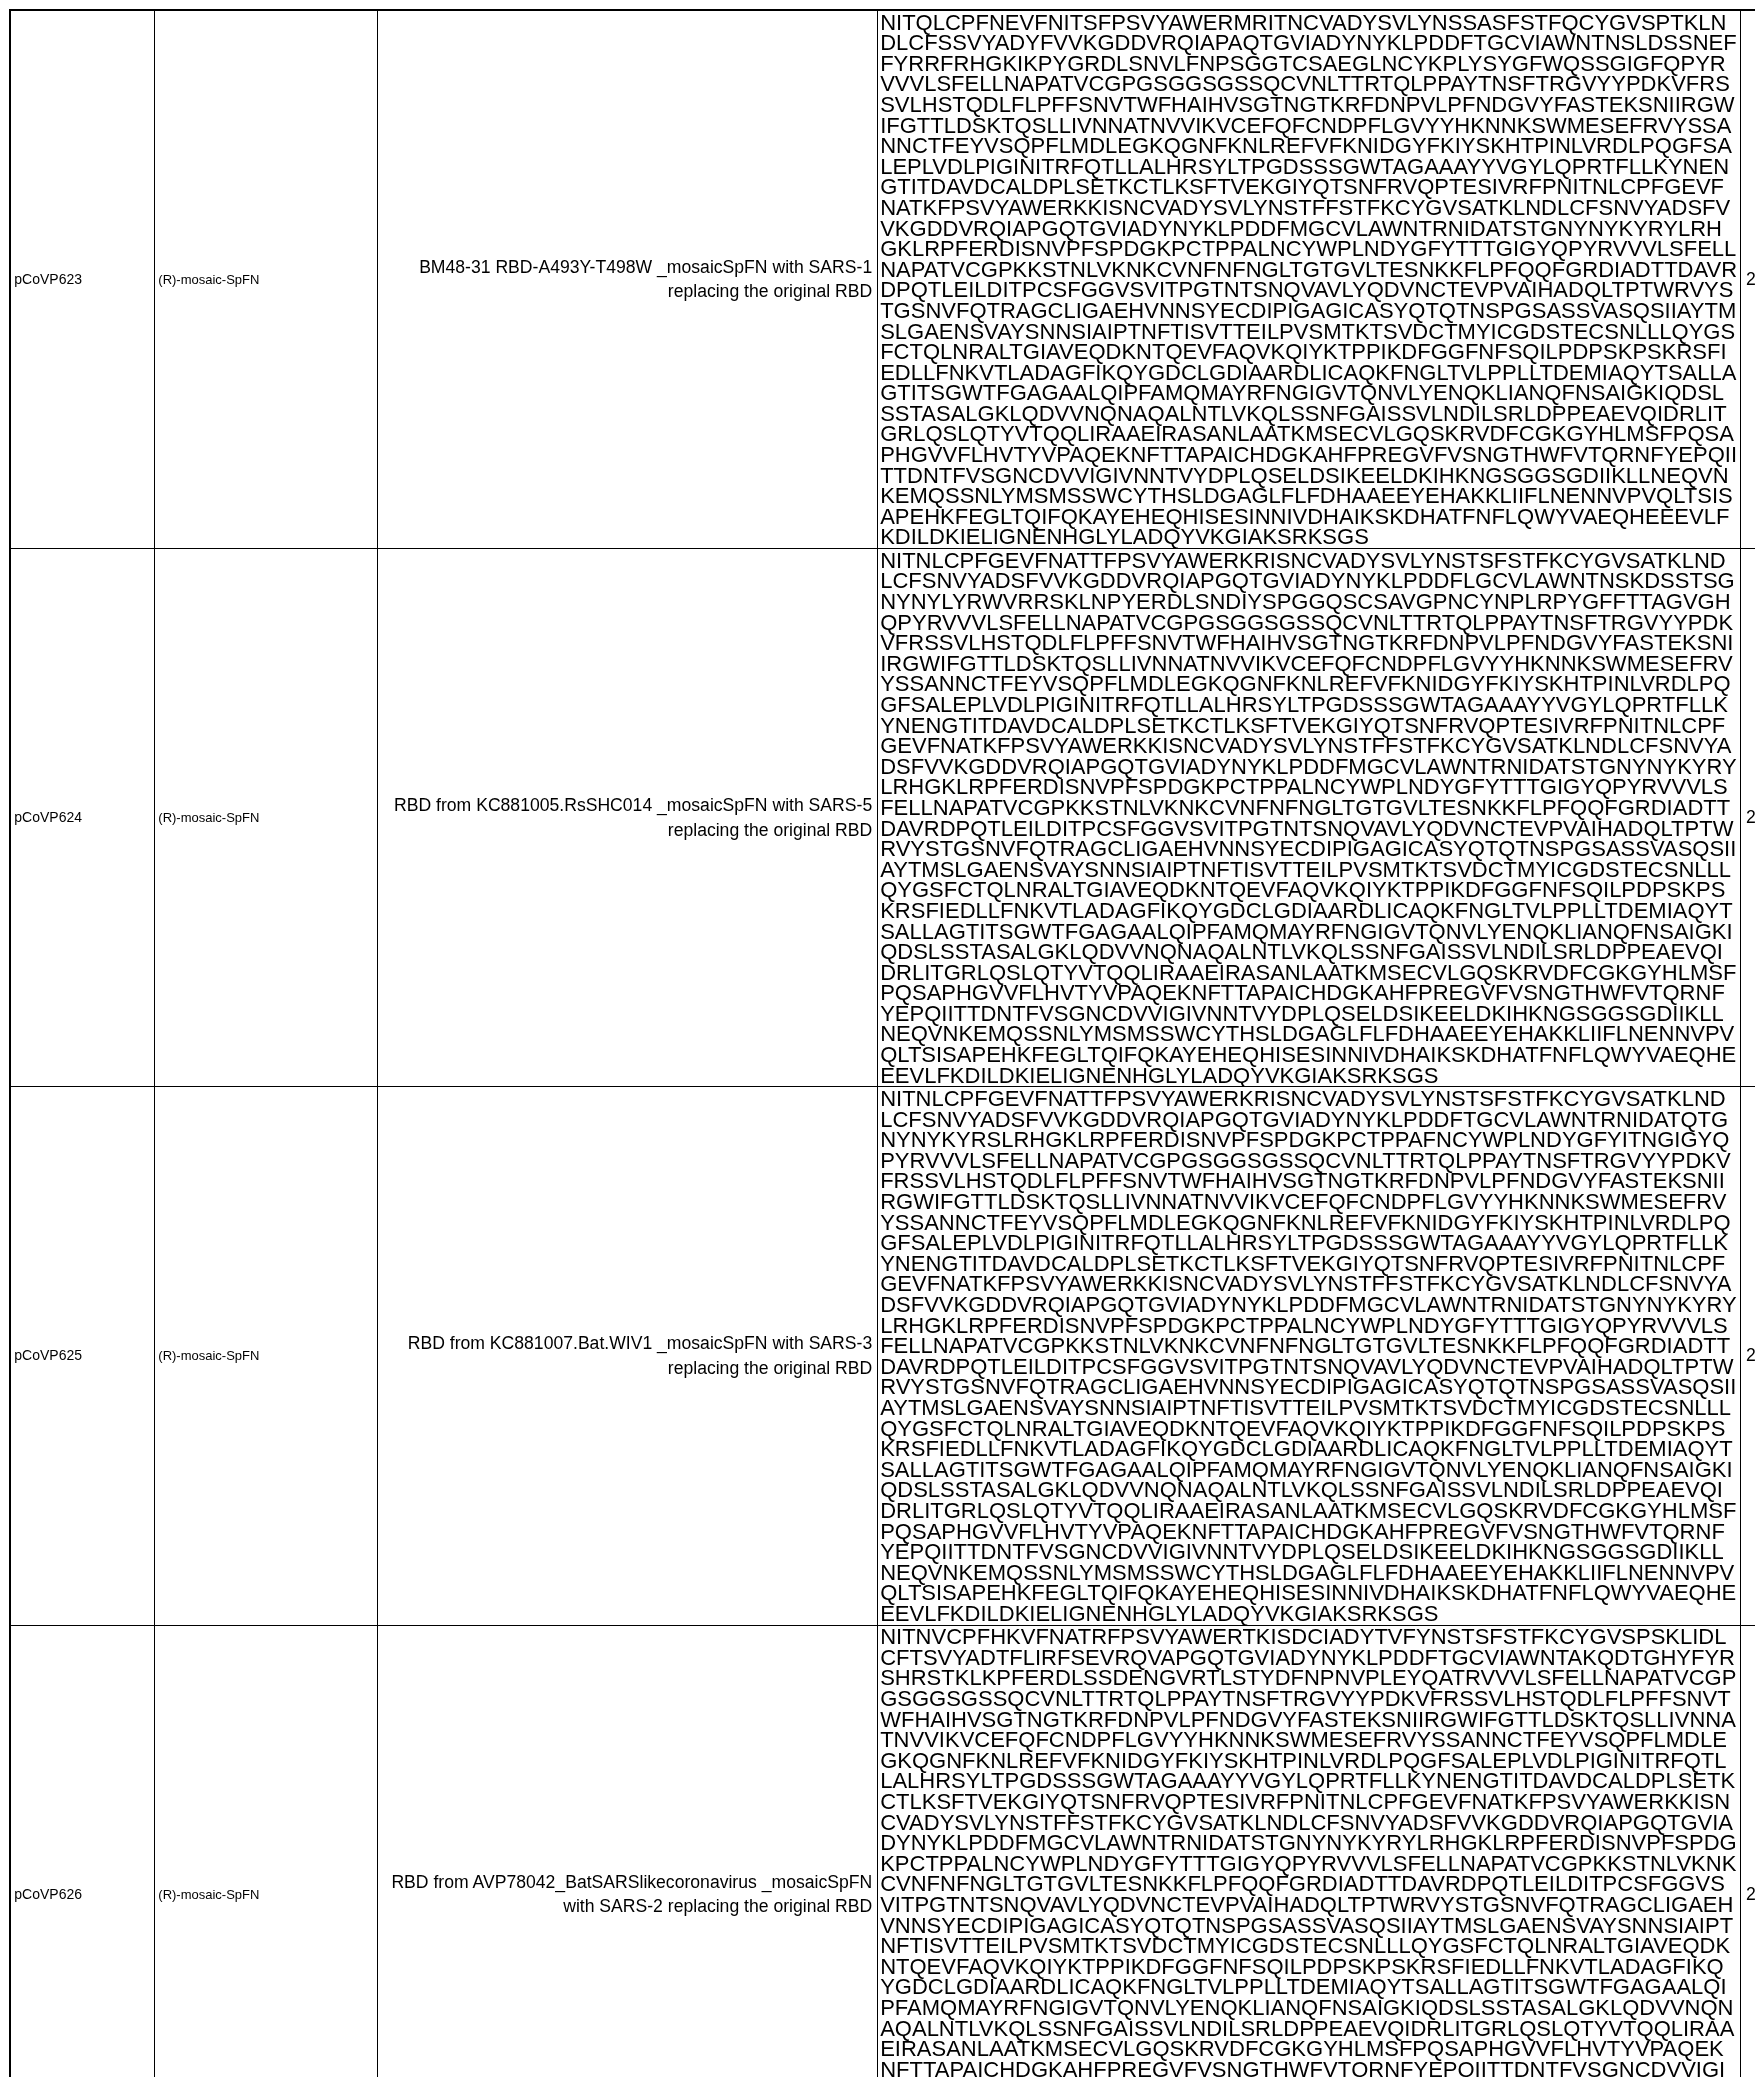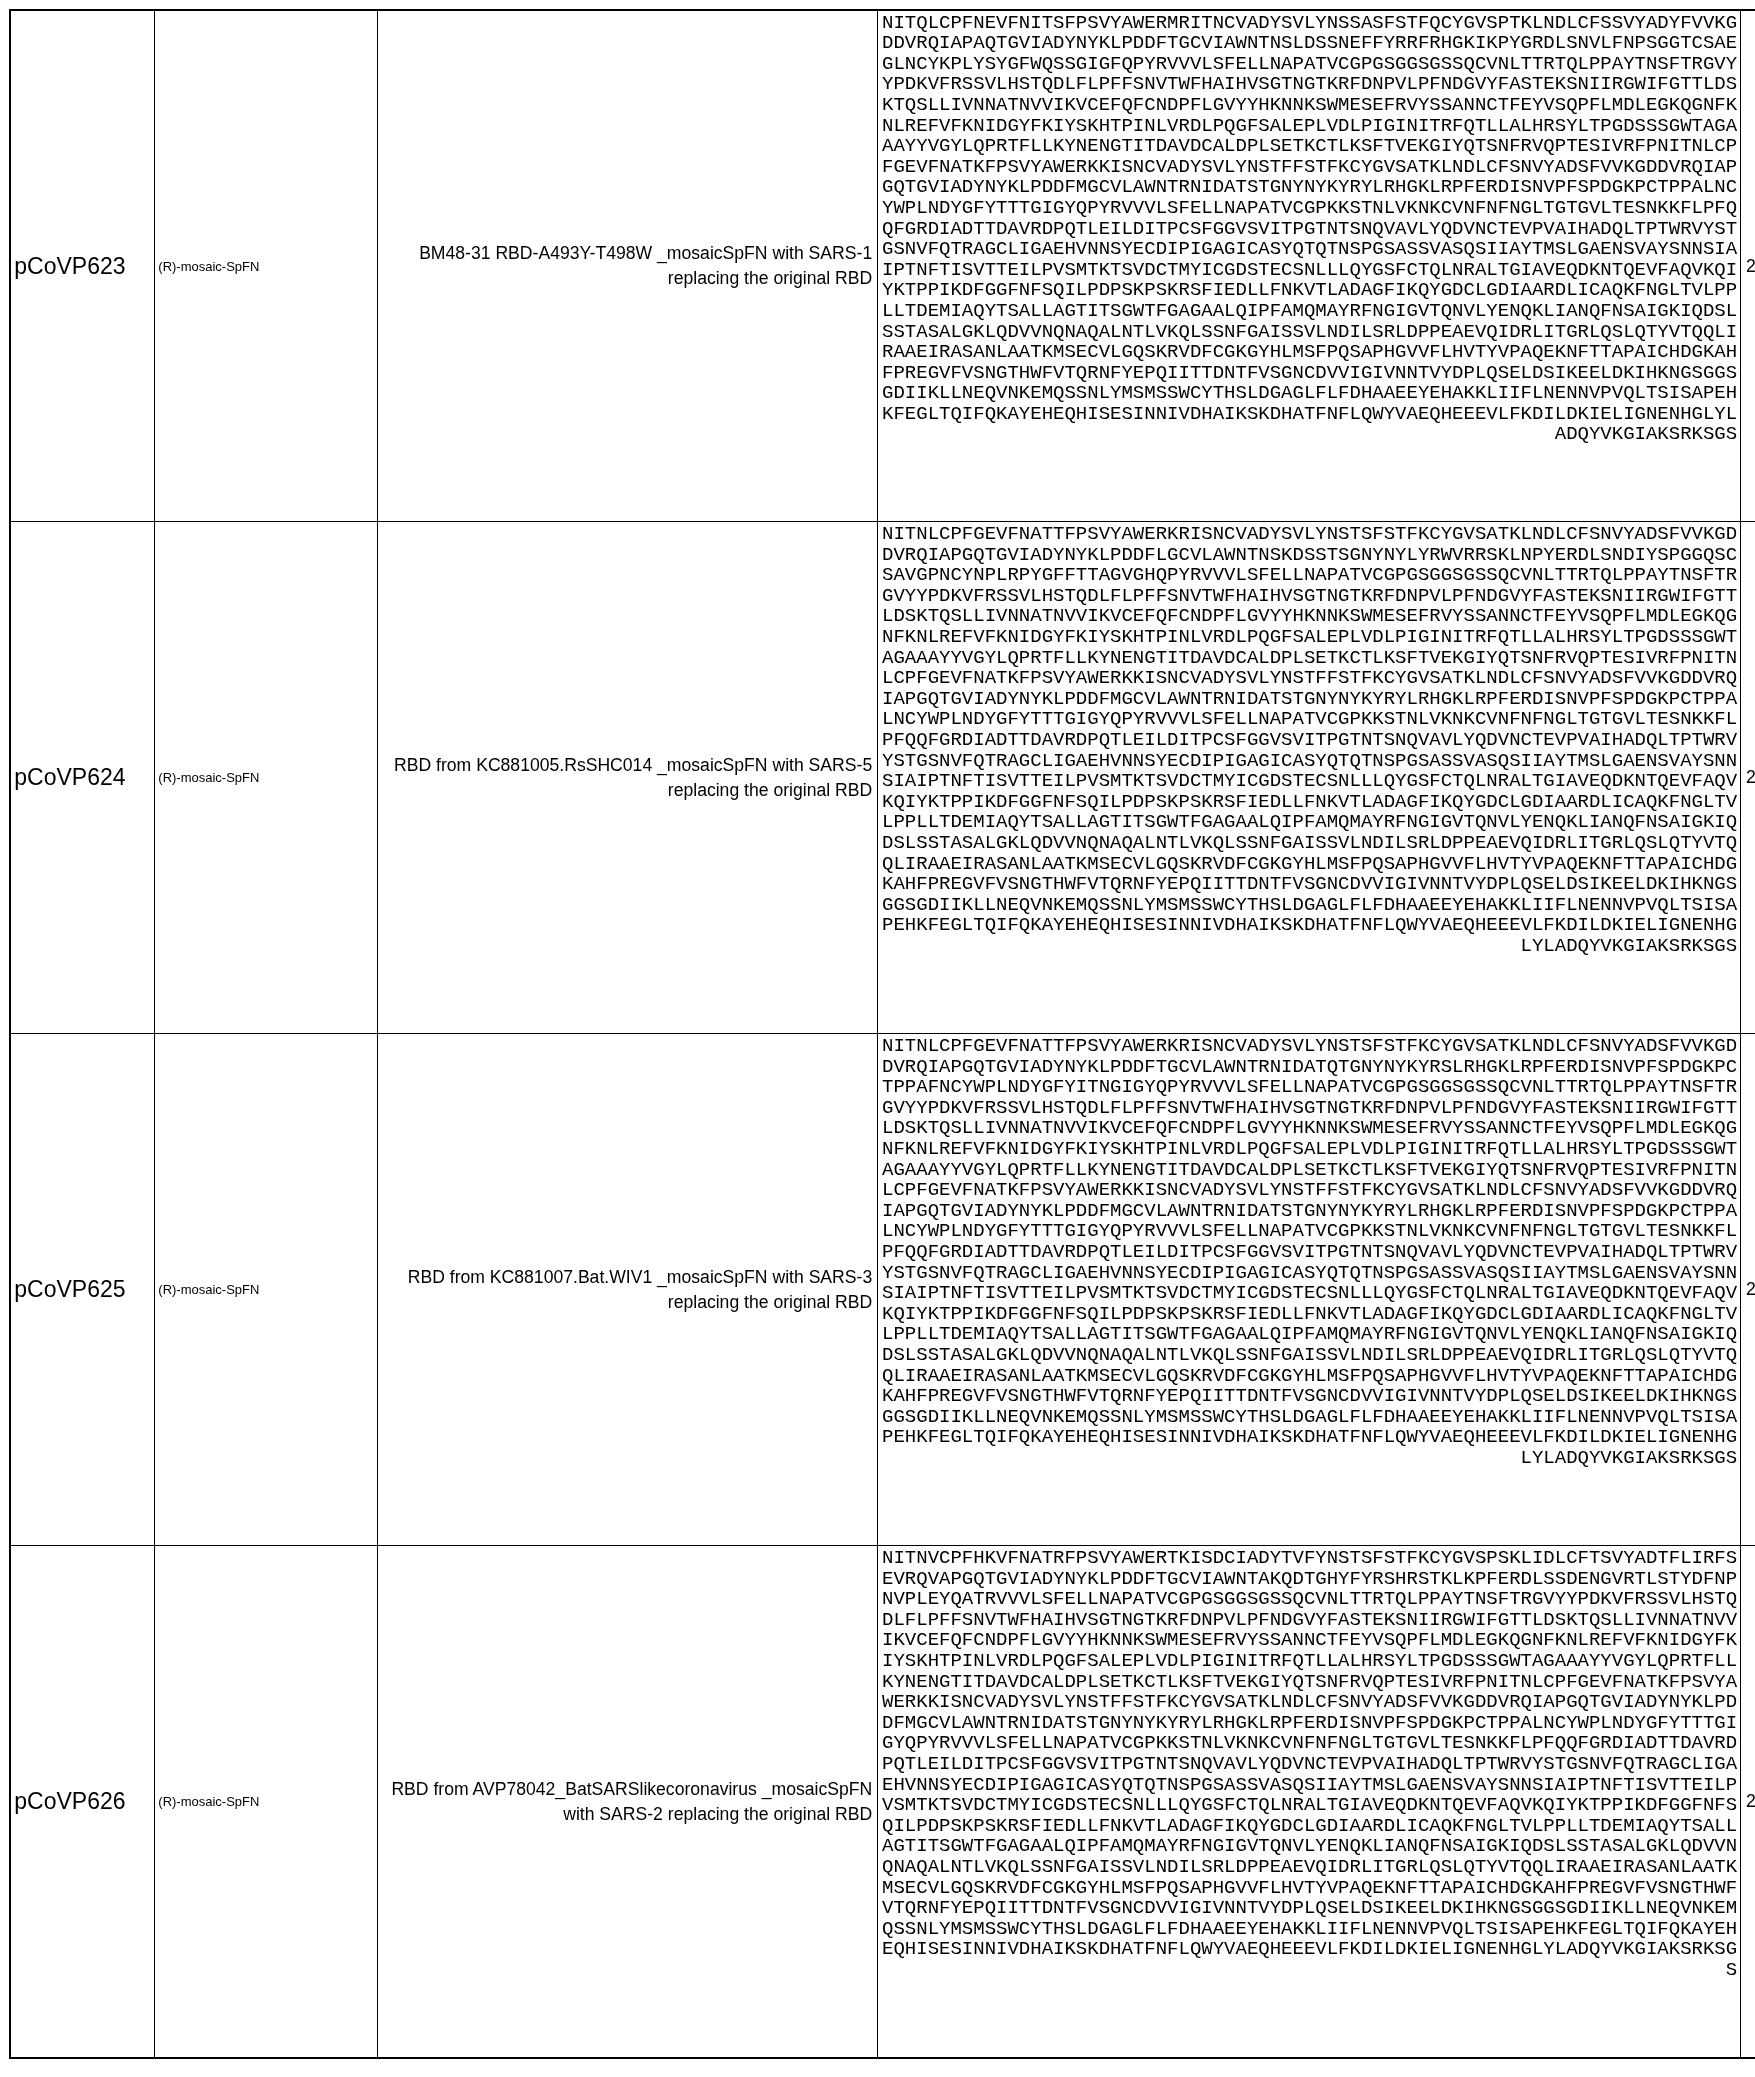--- a/index.html
+++ b/index.html
@@ -25,21 +25,21 @@
     border: 1.8px solid #000000;
     overflow: hidden;
   }
   tr.construct-row {
     height: 512px;
   }
   td.c-id {
     width: 136px;
     vertical-align: middle;
     padding: 0 3.5px;
-    font-size: 23px;
+    font-size: 14px;
     line-height: 23px;
   }
   td.c-type {
     width: 215px;
     vertical-align: middle;
     padding: 0 3.5px;
     font-size: 13px;
     line-height: 23px;
   }
   td.c-desc {
@@ -47,25 +47,24 @@
     vertical-align: middle;
     padding: 0 4.4px;
     font-size: 17.6px;
     line-height: 24.6px;
     text-align: right;
   }
   td.c-seq {
     width: 857px;
     vertical-align: top;
     padding: 1.8px 2.6px 0 2.6px;
-    font-size: 19px;
+    font-size: 22px;
     line-height: 20.6px;
     word-break: break-all;
-    text-align: right;
-    font-family: Liberation Mono, monospace;
+    text-align: left;
   }
   td.c-num {
     width: 40px;
     vertical-align: middle;
     text-align: center;
     padding: 0;
     font-size: 17.6px;
   }
 </style>
 </head>

